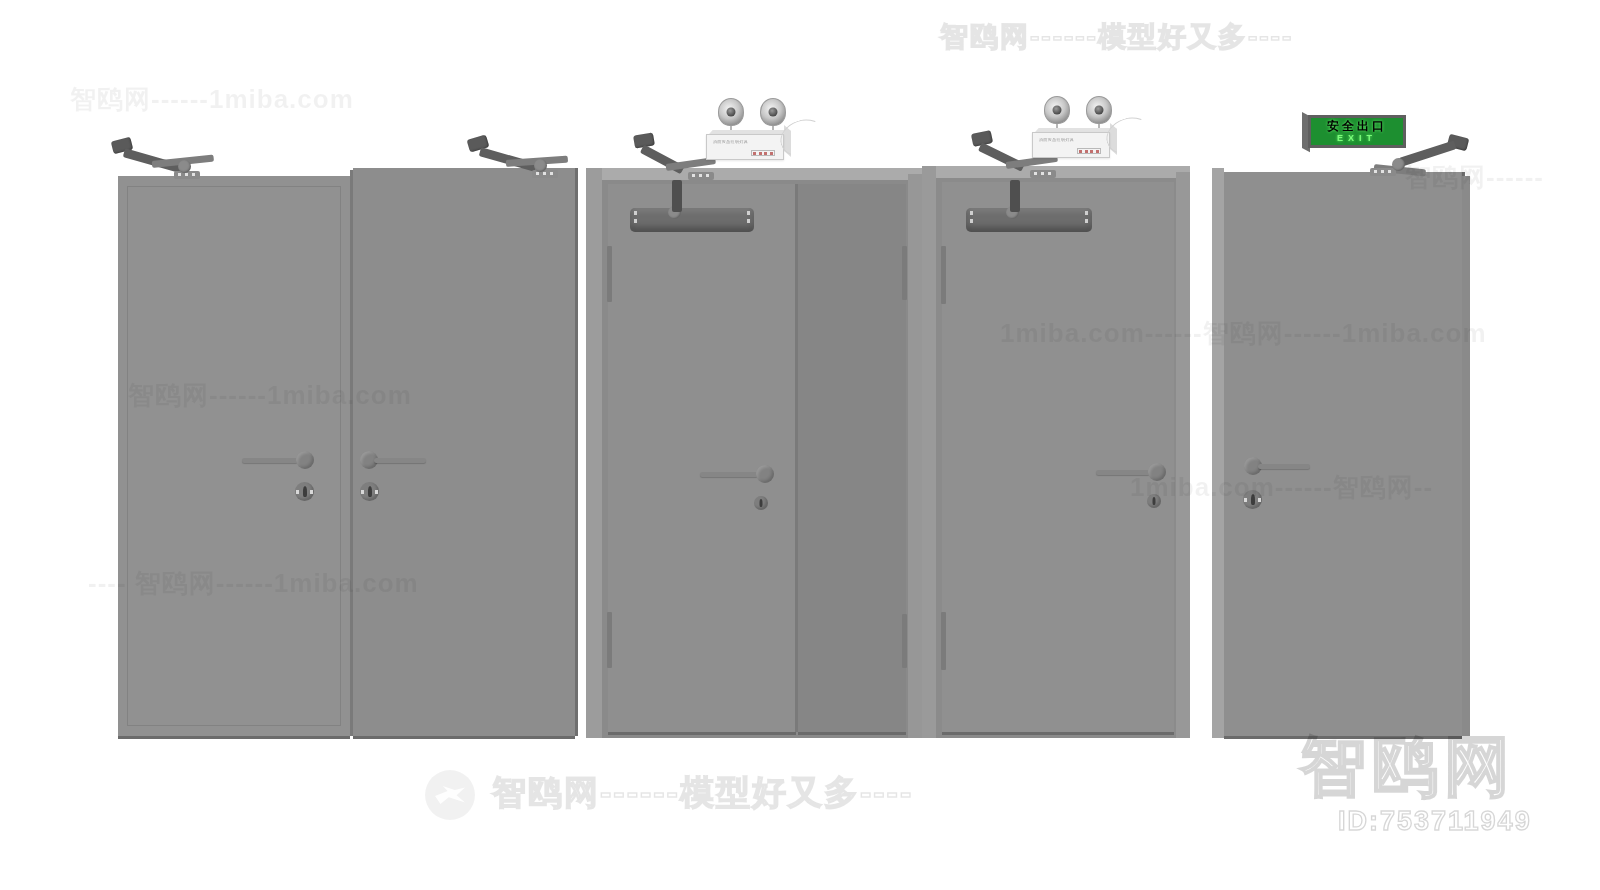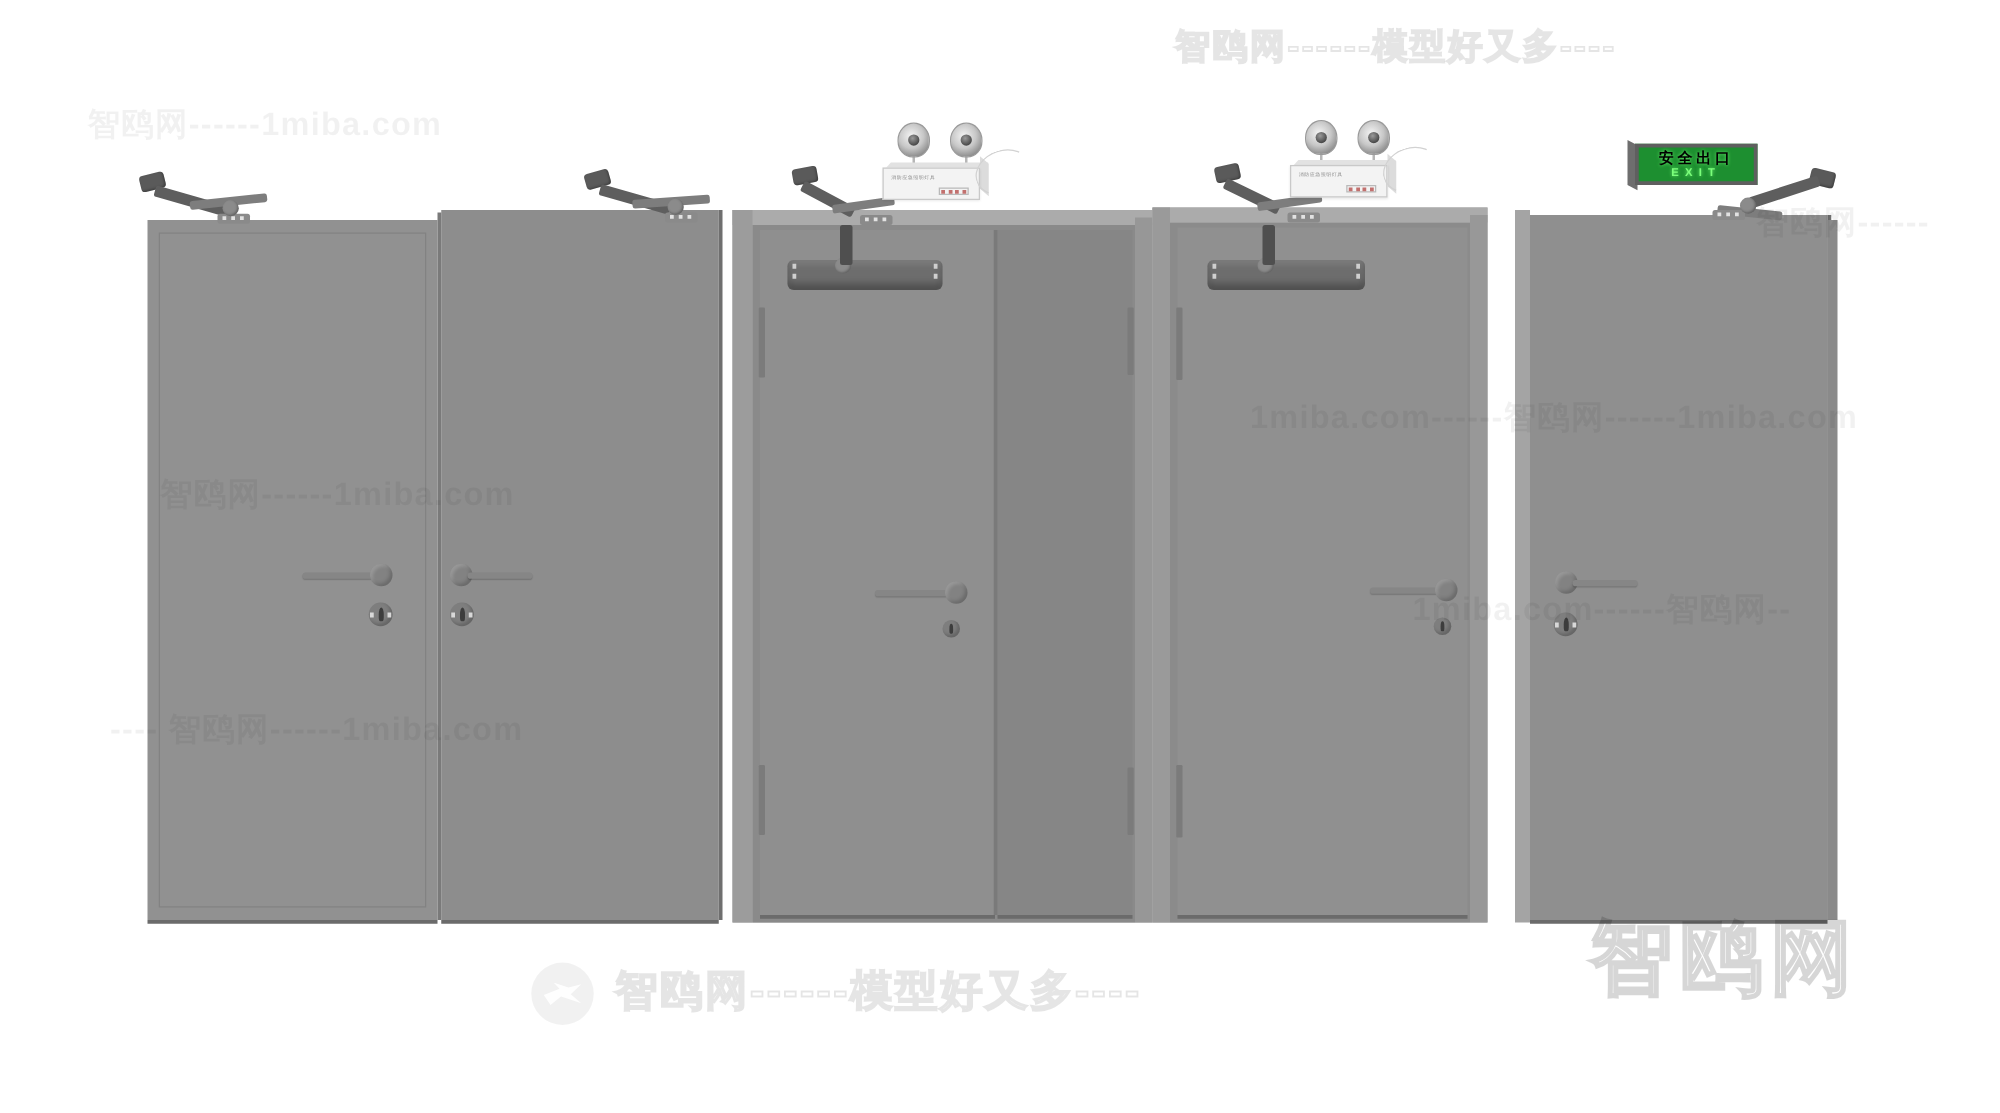--- a/index.html
+++ b/index.html
@@ -564,17 +564,18 @@
 
     <div class="wm" style="left:1000px; top:316px; font-size:26px;">1miba.com------智鸥网------1miba.com</div>
 
     <div class="wm" style="left:1405px; top:160px; font-size:26px;">智鸥网------</div>
 
     <div class="wm" style="left:1130px; top:470px; font-size:26px;">1miba.com------智鸥网--</div>
 
     <div class="wm-logo" style="left:425px; top:770px;"></div>
     <div class="wm-outline" style="left:492px; top:770px; font-size:34px;">智鸥网------模型好又多----</div>
 
-    <div class="wm-big" style="left:1272px; top:722px; font-size:66px;">智鸥网</div>
-
+    <div class="wm-big" style="left:1300px; top:722px; font-size:66px;">智鸥网</div>
+
+    <div class="wm-id" style="left:1338px; top:806px; font-size:27px;">ID:753711949</div>
   </div>
 
 </div>
 
 </body></html>

